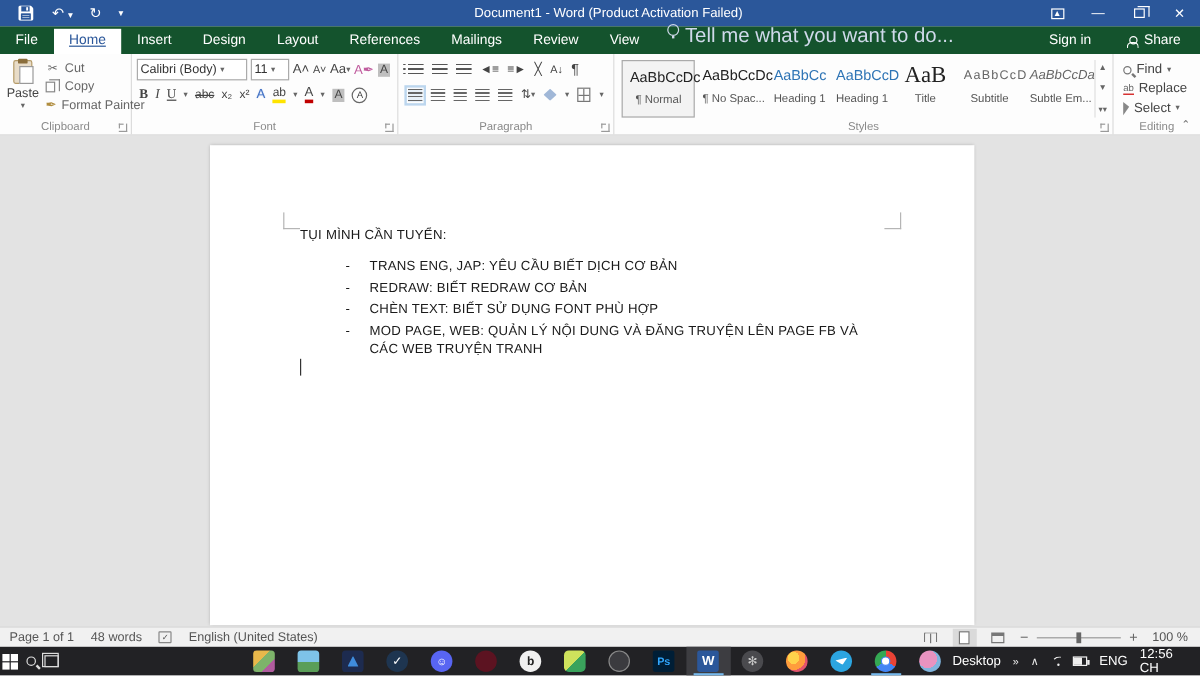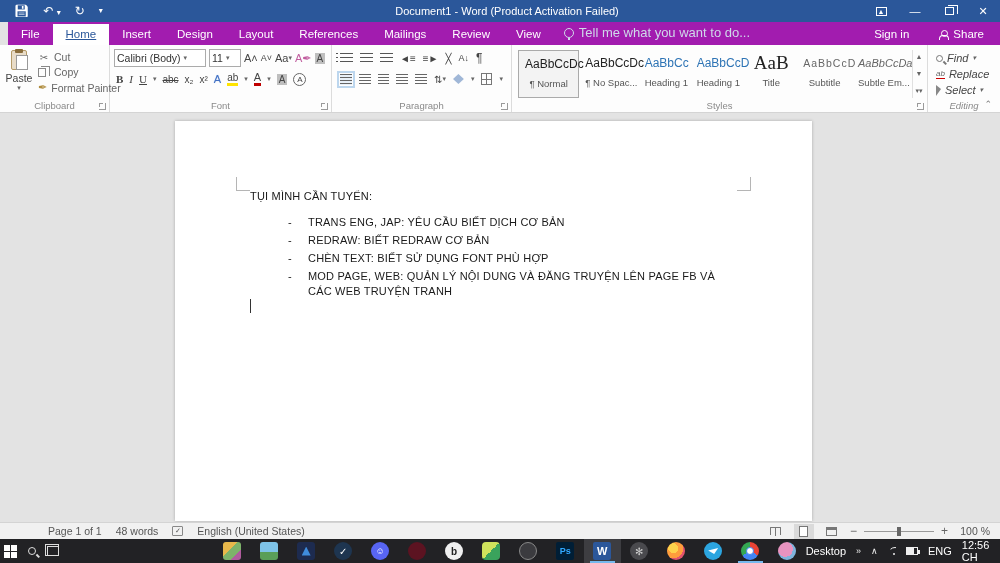--- a/index.html
+++ b/index.html
@@ -12,24 +12,24 @@
   .qat .qbtn { font-size:12px; color:#fff; cursor:default; line-height:1; }
   .qat .mini { font-size:8px; }
   .win-title { flex:1; text-align:center; font-size:11px; color:#fff; }
   .win-controls { display:flex; align-items:center; height:100%; }
   .win-controls .wbtn { width:34px; height:100%; display:flex; align-items:center; justify-content:center; font-size:11px; }
   .restore-glyph { width:9px; height:8px; border:1px solid #fff; position:relative; }
   .restore-glyph:before { content:""; position:absolute; top:-3px; left:2px; width:9px; height:8px; border:1px solid #fff; border-bottom:none; border-left:none; }
   .ribbonopts-glyph { width:11px; height:9px; border:1px solid #fff; display:flex; align-items:center; justify-content:center; font-size:7px; }
 
   
-  .tabrow { position:absolute; top:22px; left:8px; right:0; height:23px; background:#a21caf; display:flex; align-items:flex-end; }
+  .tabrow { position:absolute; top:22px; left:0; right:0; height:23px; background:#14532d; display:flex; align-items:flex-end; }
   .rtab { padding:4px 13px 5px; font-size:11.5px; color:#fff; }
   .rtab.active { background:#fff; color:#2b579a;text-decoration:underline; }
-  .tellme { display:flex; align-items:center; gap:5px; color:#cfd9ea; font-size:13px; padding:0 10px 5px; }
+  .tellme { display:flex; gap:5px; color:#cfd9ea; font-size:17px; padding:0 10px 5px; }
   .bulb { width:10px; height:10px; border:1px solid #cfd9ea; border-radius:50%; position:relative; }
   .bulb:after { content:""; position:absolute; left:3px; top:9px; width:2px; height:2px; background:#cfd9ea; }
   .tab-spacer { flex:1; }
   .signin { color:#fff; font-size:11.5px; padding:0 14px 5px; }
   .share { display:flex; align-items:center; gap:5px; color:#fff; font-size:11.5px; padding:0 16px 5px; }
   .person { width:9px; height:9px; position:relative; }
   .person:before { content:""; position:absolute; top:0; left:2px; width:5px; height:5px; border:1px solid #fff; border-radius:50%; }
   .person:after { content:""; position:absolute; bottom:-1px; left:0; width:8px; height:4px; border:1px solid #fff; border-bottom:none; border-radius:4px 4px 0 0; }
 
   
@@ -98,21 +98,21 @@
   .styleitem .sname { font-size:9.5px; color:#555; margin-top:4px; white-space:nowrap; }
   .styleitem.selected { border:1px solid #aaa; background:#f3f3f3; }
   .st-h .prev { color:#2e74b5; }
   .st-title .prev { font-size:19px; font-family:"Liberation Serif", serif; }
   .st-sub .prev { color:#666; font-size:10.5px; letter-spacing:1px; }
   .st-em .prev { color:#666; font-style:italic; font-size:11px; }
   .style-scroll { width:16px; display:flex; flex-direction:column; justify-content:space-between; padding:3px 0; margin-left:4px; border-left:1px solid #e0e0e0; }
   .style-scroll span { font-size:7px; color:#666; text-align:center; }
 
   
-  .g-edit { width:72px; border-right:none;font-style:italic; }
+  .g-edit { width:72px; border-right:none; }
   .editcol { display:flex; flex-direction:column; gap:4px; padding:4px 0 0 6px; font-size:10.5px; color:#444; }
   .editcol .ribtn { gap:4px; white-space:nowrap; }
   .mag { width:7px; height:7px; border:1.5px solid #777; border-radius:50%; position:relative; display:inline-block; }
   .mag:after { content:""; position:absolute; left:6px; top:6px; width:4px; height:1.5px; background:#777; transform:rotate(45deg); }
   .repl { font-size:8px; color:#666; border-bottom:1px solid #c00; }
   .selcur { width:0; height:0; border-left:5px solid #888; border-top:4px solid transparent; border-bottom:7px solid transparent; display:inline-block; }
   .collapse-ribbon { position:absolute; right:8px; bottom:3px; font-size:9px; color:#777; }
 
   
   .docarea { position:absolute; top:113px; left:0; right:0; height:409px; background:#e3e3e3; overflow:hidden; }
@@ -123,21 +123,21 @@
   .doc-text { position:absolute; left:75px; top:69px; width:490px; font-size:11px; color:#1a1a1a; font-family:"Liberation Sans", sans-serif; }
   .doc-heading { margin-bottom:10px; letter-spacing:.2px; }
   .doc-list { margin-top:13px; }
   .doc-li { display:flex; margin-bottom:3px; line-height:15px; }
   .doc-li .dash { width:20px; padding-left:38px; box-sizing:content-box; flex:none; }
   .doc-li .litext { flex:1; letter-spacing:.2px; }
   .caret { position:absolute; left:75px; top:178px; width:1px; height:14px; background:#333; }
 
   
   .statusbar { position:absolute; top:522px; left:0; right:0; height:17px; background:#f1f1f1; border-top:1px solid #d4d4d4; display:flex; align-items:center; font-size:10.5px; color:#555; }
-  .sb-left { display:flex; align-items:center; gap:14px; padding-left:8px;margin-left:40px; }
+  .sb-left { display:flex; align-items:center; gap:14px; padding-left:8px; }
   .proof { width:11px; height:10px; border:1px solid #888; border-radius:1px; position:relative; font-size:7px; color:#555; display:flex; align-items:center; justify-content:center; }
   .sb-right { margin-left:auto; display:flex; align-items:center; gap:8px; padding-right:10px; }
   .viewbtn { width:20px; height:15px; display:flex; align-items:center; justify-content:center; }
   .viewbtn.sel { background:#dadada; }
   .vb-read { width:11px; height:8px; border:1px solid #777; border-radius:1px 1px 0 0; border-bottom:none; position:relative; }
   .vb-read:before { content:""; position:absolute; left:4px; top:0; width:1px; height:8px; background:#777; }
   .vb-print { width:9px; height:11px; border:1px solid #777; background:#fff; }
   .vb-web { width:11px; height:9px; border:1px solid #777; border-top:3px solid #777; }
   .zoomctl { display:flex; align-items:center; gap:7px; }
   .ztrack { width:70px; height:1px; background:#999; position:relative; }
@@ -175,21 +175,21 @@
   .ap-obs { background:#3b3b3f; border:1px solid #888; }
   .ap-ps { background:#001e36; color:#31a8ff; font-size:9px; font-weight:bold; display:flex; align-items:center; justify-content:center; border-radius:2px; }
   .ap-word { background:#2b579a; color:#fff; font-size:11px; font-weight:bold; display:flex; align-items:center; justify-content:center; border-radius:2px; }
   .ap-gray { background:#4a4a4e; color:#c9c9c9; font-size:10px; display:flex; align-items:center; justify-content:center; border-radius:50%; }
   .ap-firefox { background:radial-gradient(circle at 35% 35%,#ffd24b 0 30%,#ff9d3c 30% 60%,#e3546c 60%); border-radius:50%; }
   .ap-telegram { background:#2ca5e0; border-radius:50%; position:relative; }
   .ap-telegram:after { content:""; position:absolute; left:4px; top:6px; width:10px; height:6px; background:#fff; clip-path:polygon(0 40%,100% 0,60% 100%); }
   .ap-chrome { background:conic-gradient(#ea4335 0 33%,#4285f4 33% 66%,#34a853 66%); border-radius:50%; position:relative; }
   .ap-chrome:after { content:""; position:absolute; left:5px; top:5px; width:8px; height:8px; background:#fff; border:1px solid #4285f4; border-radius:50%; box-sizing:border-box; }
   .ap-cloud { background:radial-gradient(circle at 40% 40%,#e893c0 0 50%,#7fb4dd 50%); border-radius:50%; }
-  .tb-tray { margin-left:auto; display:flex; align-items:center; gap:10px; padding-right:4px; font-size:11px; }
+  .tb-tray { margin-left:auto; display:flex; align-items:center; gap:10px; padding-right:16px; font-size:11px; }
   .tray-chev { font-size:9px; color:#eee; }
   .wifiic { width:12px; height:9px; position:relative; overflow:hidden; }
   .wifiic:before { content:""; position:absolute; left:0; top:0; width:12px; height:12px; border:1.5px solid #eee; border-radius:50%; clip-path:polygon(0 0,100% 0,50% 50%); }
   .wifiic:after { content:""; position:absolute; left:5px; top:6px; width:2px; height:2px; background:#eee; border-radius:50%; }
   .battic { width:15px; height:8px; border:1px solid #eee; position:relative; background:linear-gradient(90deg,#eee 0 70%,transparent 70%); }
   .battic:after { content:""; position:absolute; right:-3px; top:2px; width:2px; height:4px; background:#eee; }
 </style>
 </head>
 <body>
 

